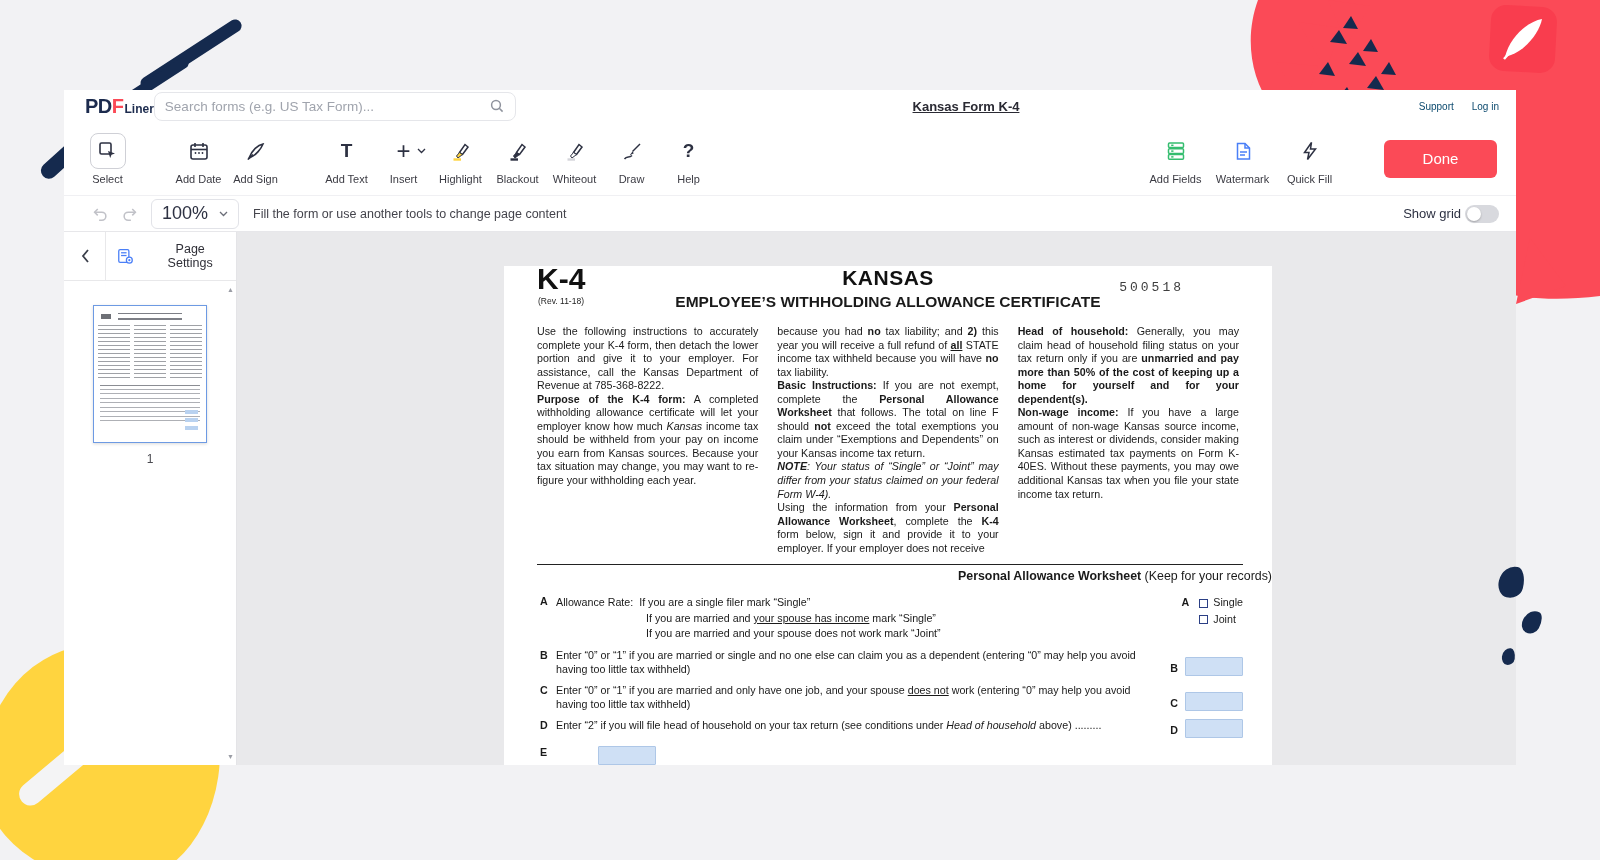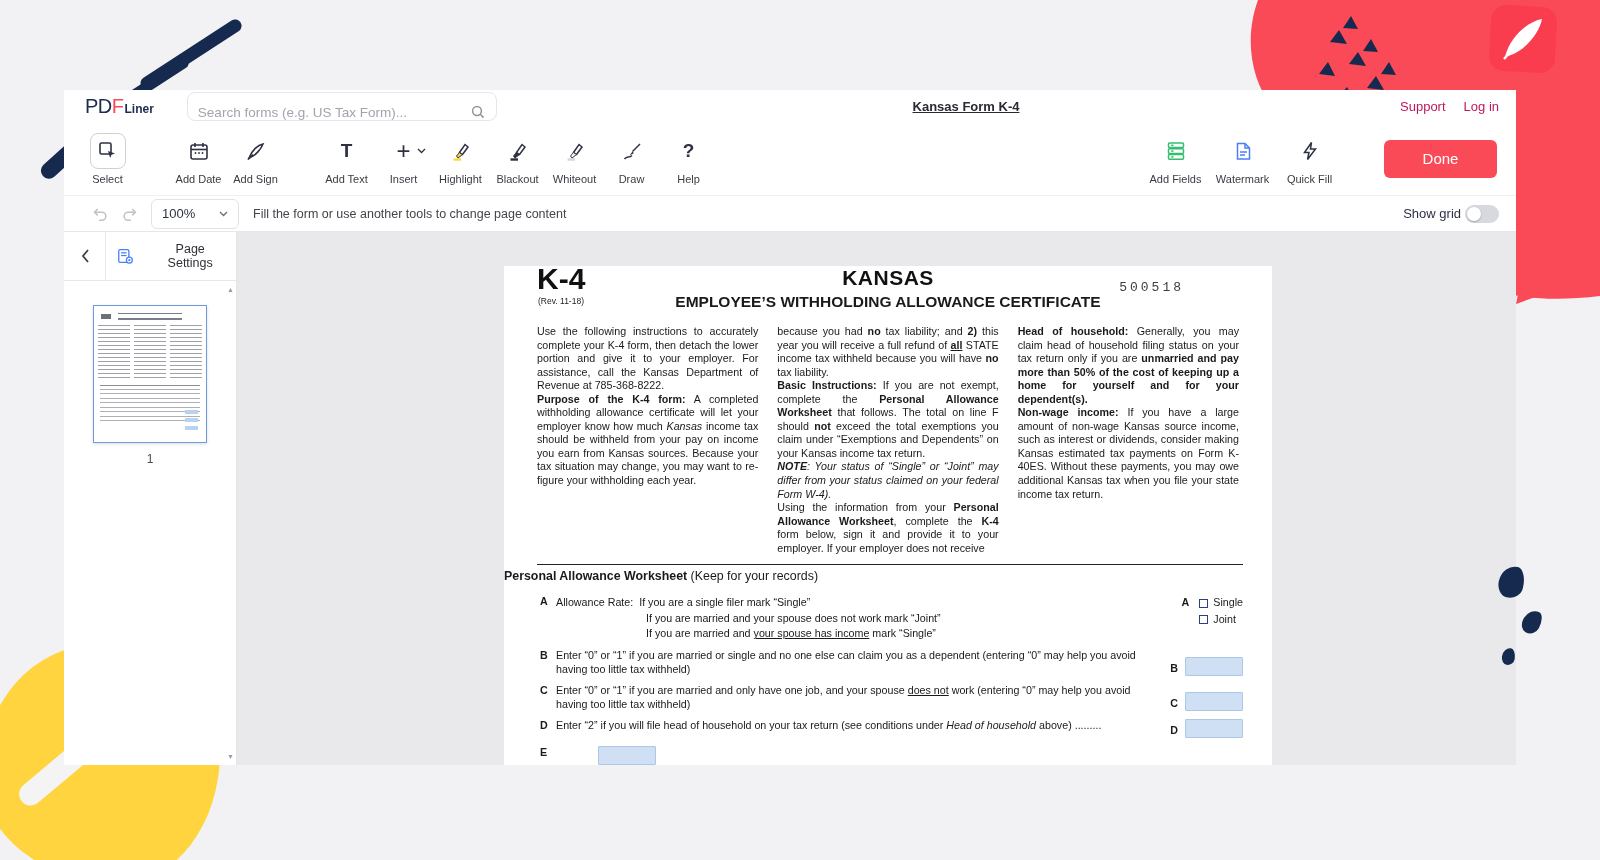--- a/index.html
+++ b/index.html
@@ -23,31 +23,31 @@
   .d3 { left:1502px; top:648px; width:13px; height:17px; transform:rotate(8deg); }
 
   
   .app { position:absolute; left:64px; top:90px; width:1452px; height:675px;
          background:#fff; z-index:2; }
 
   
   .app-header { height:32px; display:flex; align-items:center; position:relative;
                 padding:0 17px 0 21px; }
   .logo { display:flex; align-items:baseline; cursor:pointer; }
-  .logo-pd,.logo-f { font-size:20px; font-weight:400; letter-spacing:-.5px; }
+  .logo-pd,.logo-f { font-size:20px; font-weight:700; letter-spacing:-.5px; }
   .logo-pd { color:#1c2b4e; } .logo-f { color:#fb4a57; }
   .logo-liner { font-size:12px; font-weight:700; color:#1c2b4e; margin-left:1px; }
-  .search { margin-left:33px; width:310px; height:29px; border:1px solid #e5e6ea;
-            border-radius:8px; display:flex; align-items:flex-end; padding:0 10px; background:#fff; }
+  .search { width:362px; height:29px; border:1px solid #e5e6ea;
+            border-radius:8px; display:flex; align-items:center; padding:0 10px; background:#fff; }
   .search input { border:none; outline:none; flex:1; font-size:13.5px; color:#333;
                   font-family:inherit; }
   .search input::placeholder { color:#a0a4ad; }
   .app-title { position:absolute; left:752px; width:300px; text-align:center;
                font-size:13px; font-weight:700; color:#2a2a33;text-decoration:underline; }
-  .top-links { margin-left:auto; display:flex; gap:18px; font-size:13px; color:#be185d; }
+  .top-links { margin-left:auto; display:flex; gap:18px; font-size:10px; color:#0c4a6e; }
   .top-links span { cursor:pointer; }
 
   
   .toolbar { height:74px; display:flex; align-items:center; padding:0 19px 0 15px;
              border-bottom:1px solid #f0f0f3; }
   .tool { width:57px; display:flex; flex-direction:column; align-items:center; gap:4px;
           cursor:pointer; }
   .gap-l { margin-left:34px; }
   .tico { height:36px; width:36px; display:flex; align-items:center; justify-content:center;
           position:relative; }
@@ -62,21 +62,21 @@
               font-family:inherit; cursor:pointer; }
 
   
   .subbar { height:36px; display:flex; align-items:center; padding:0 17px 0 26px;
             border-bottom:1px solid #e7e7ea; }
   .iconbtn { background:none; border:none; width:20px; height:20px; display:flex;
              align-items:center; justify-content:center; cursor:pointer; }
   .redo { margin-left:10px; }
   .zoom { margin-left:11px; width:88px; height:30px; border:1px solid #e2e3e8;
           border-radius:6px; display:flex; align-items:center; justify-content:space-between;
-          padding:0 10px; font-size:13px; color:#2d3142; cursor:pointer; }
+          padding:0 10px; font-size:18px; color:#2d3142; cursor:pointer; }
   .hint { margin-left:14px; font-size:12.5px; color:#44444c; }
   .grid-wrap { margin-left:auto; display:flex; align-items:center; gap:4px; }
   .grid-label { font-size:13px; color:#2d3142; }
   .toggle { width:34px; height:18px; border-radius:9px; background:#d8d9de; position:relative;
             cursor:pointer; }
   .knob { position:absolute; left:2px; top:2px; width:14px; height:14px; border-radius:50%;
           background:#fff; box-shadow:0 1px 2px rgba(0,0,0,.25); }
 
   
   .content { height:533px; display:flex; overflow:hidden; }
@@ -117,21 +117,21 @@
   .page-head { margin-top:34px; position:relative; text-align:center; padding:0 33px; }
   .form-code { position:absolute; left:33px; top:-4px; font-size:30px; font-weight:700; color:#111; }
   .rev { position:absolute; left:34px; top:30px; font-size:8.5px; color:#222; }
   .state { font-size:21px; font-weight:700; letter-spacing:.5px; color:#111; }
   .subtitle { font-size:15.5px; font-weight:700; margin-top:3px; }
   .cols { display:flex; gap:19px; padding:0 33px; margin-top:14px; font-size:10.7px;
           line-height:13.55px; text-align:justify; }
   .col { flex:1; }
   .col p { margin:0; }
   .ws-rule { margin:9px 29px 0 33px; border-top:1.5px solid #222; }
-  .ws-title { text-align:left; font-size:12.4px; margin-top:4px; }
+  .ws-title { text-align:right; font-size:12.4px; margin-top:4px; }
   .ws { padding:5px 29px 0 36px; font-size:10.7px; }
   .ws-row { display:flex; margin-top:7px; line-height:13.8px; }
   .ws-letter { width:16px; font-weight:700; flex:none; }
   .ws-body { flex:1; overflow:hidden; }
   .a-body { line-height:15.6px; }
   .ind { margin-left:90px; }
   .clamp2 { max-height:28px; }
   .clamp1 { max-height:14px; }
   .ws-end { width:100px; display:flex; align-items:flex-end; justify-content:flex-end;
             gap:7px; flex:none; padding-bottom:1px; }
@@ -447,22 +447,22 @@
         <div class="ws-title">
           <b>Personal Allowance Worksheet</b><span> (Keep for your records)</span>
         </div>
 
         <div class="ws">
 
           <div class="ws-row">
             <span class="ws-letter">A</span>
             <div class="ws-body a-body">
               <div>Allowance Rate:&nbsp; If you are a single filer mark “Single”</div>
+              <div class="ind">If you are married and <u>your spouse has income</u> mark “Single”</div>
               <div class="ind">If you are married and your spouse does not work mark “Joint”</div>
-              <div class="ind">If you are married and <u>your spouse has income</u> mark “Single”</div>
             </div>
             <div class="ws-end a-end">
               <span class="ws-letter">A</span>
               <div class="cbx-col">
                 <label class="cbx">
                   <span class="box"></span>
                   <span>Single</span>
                 </label>
                 <label class="cbx">
                   <span class="box"></span>

